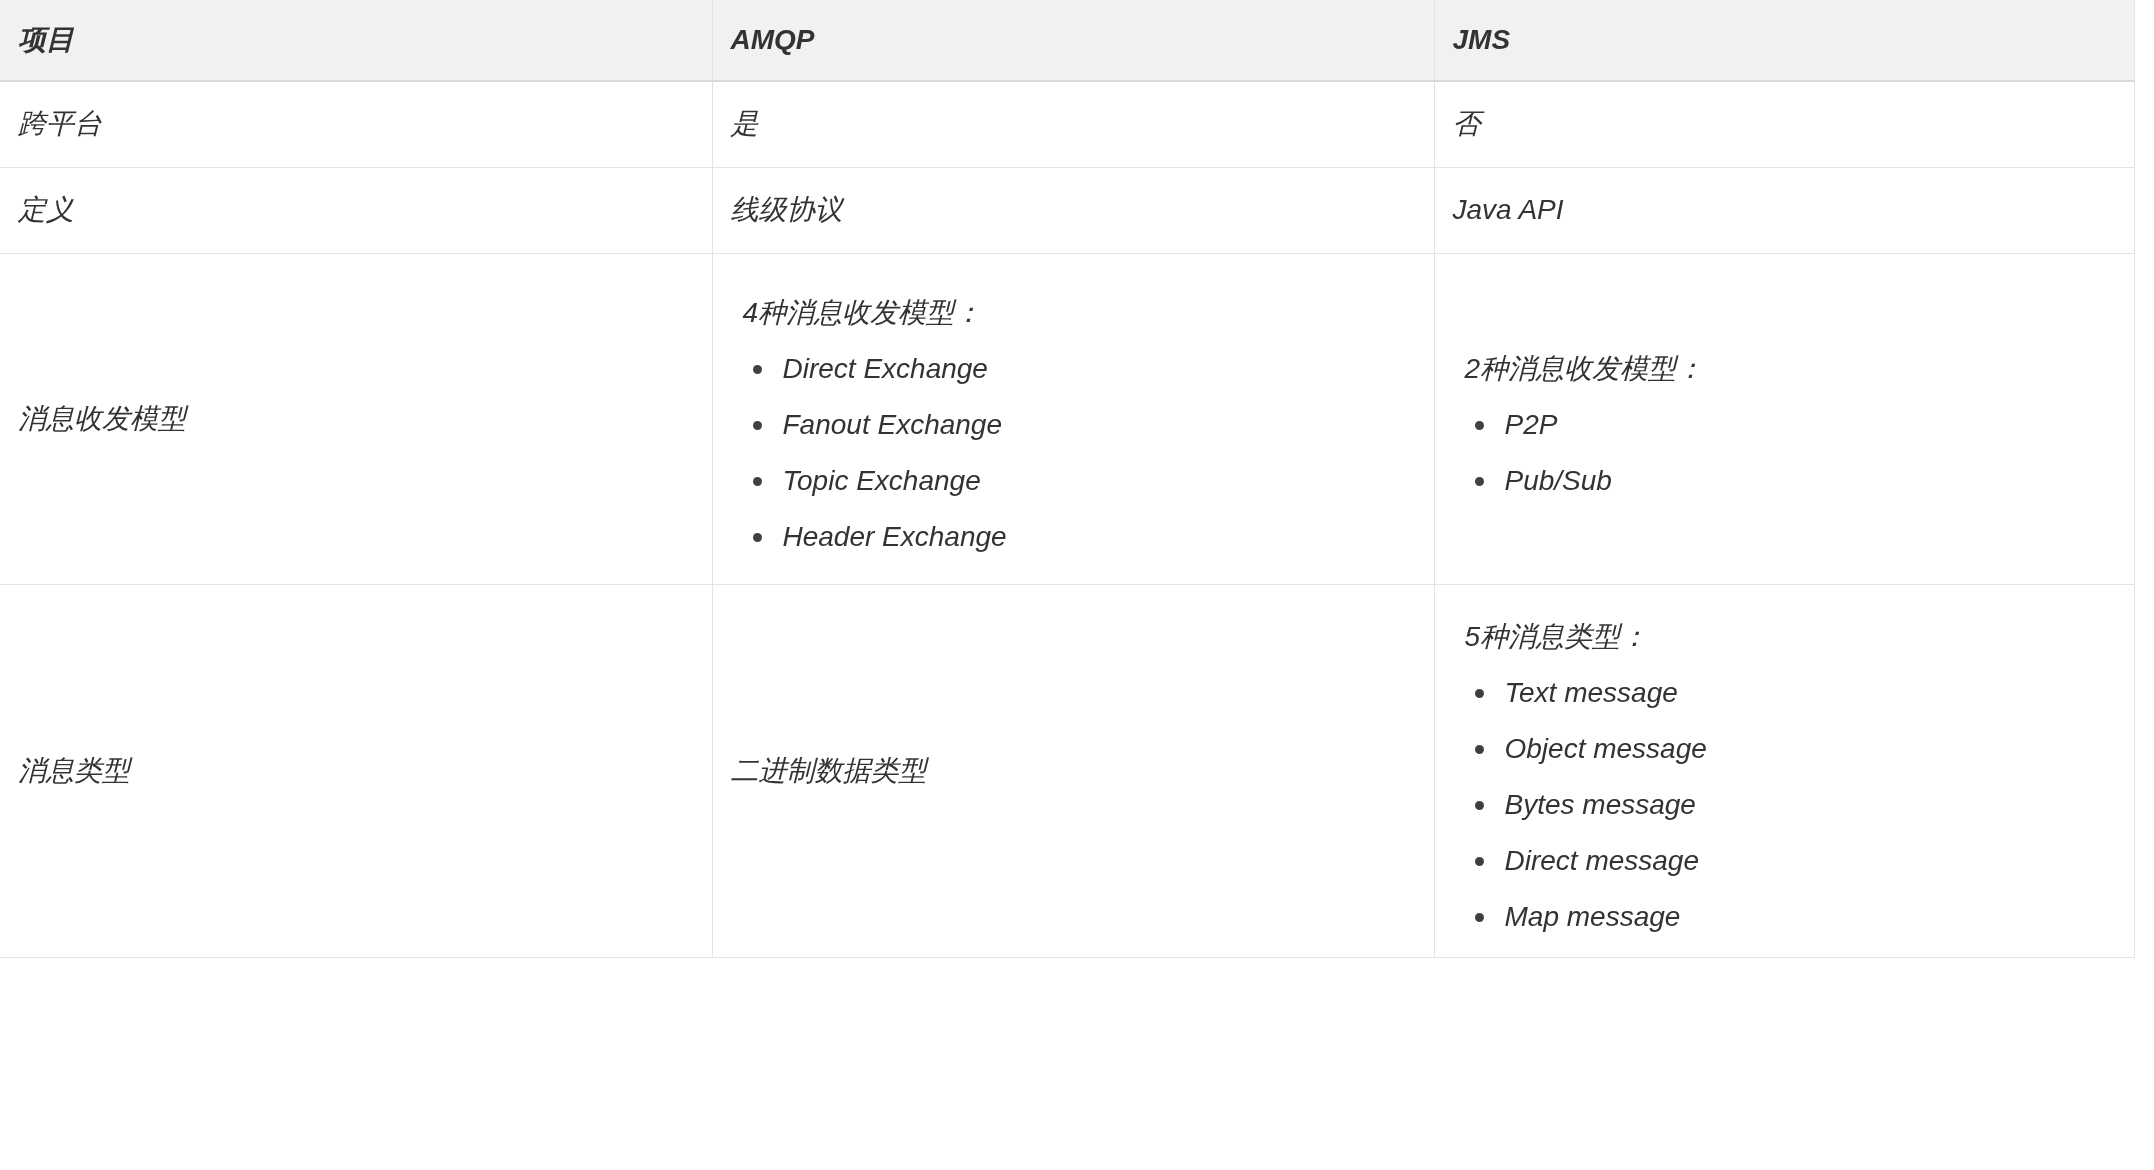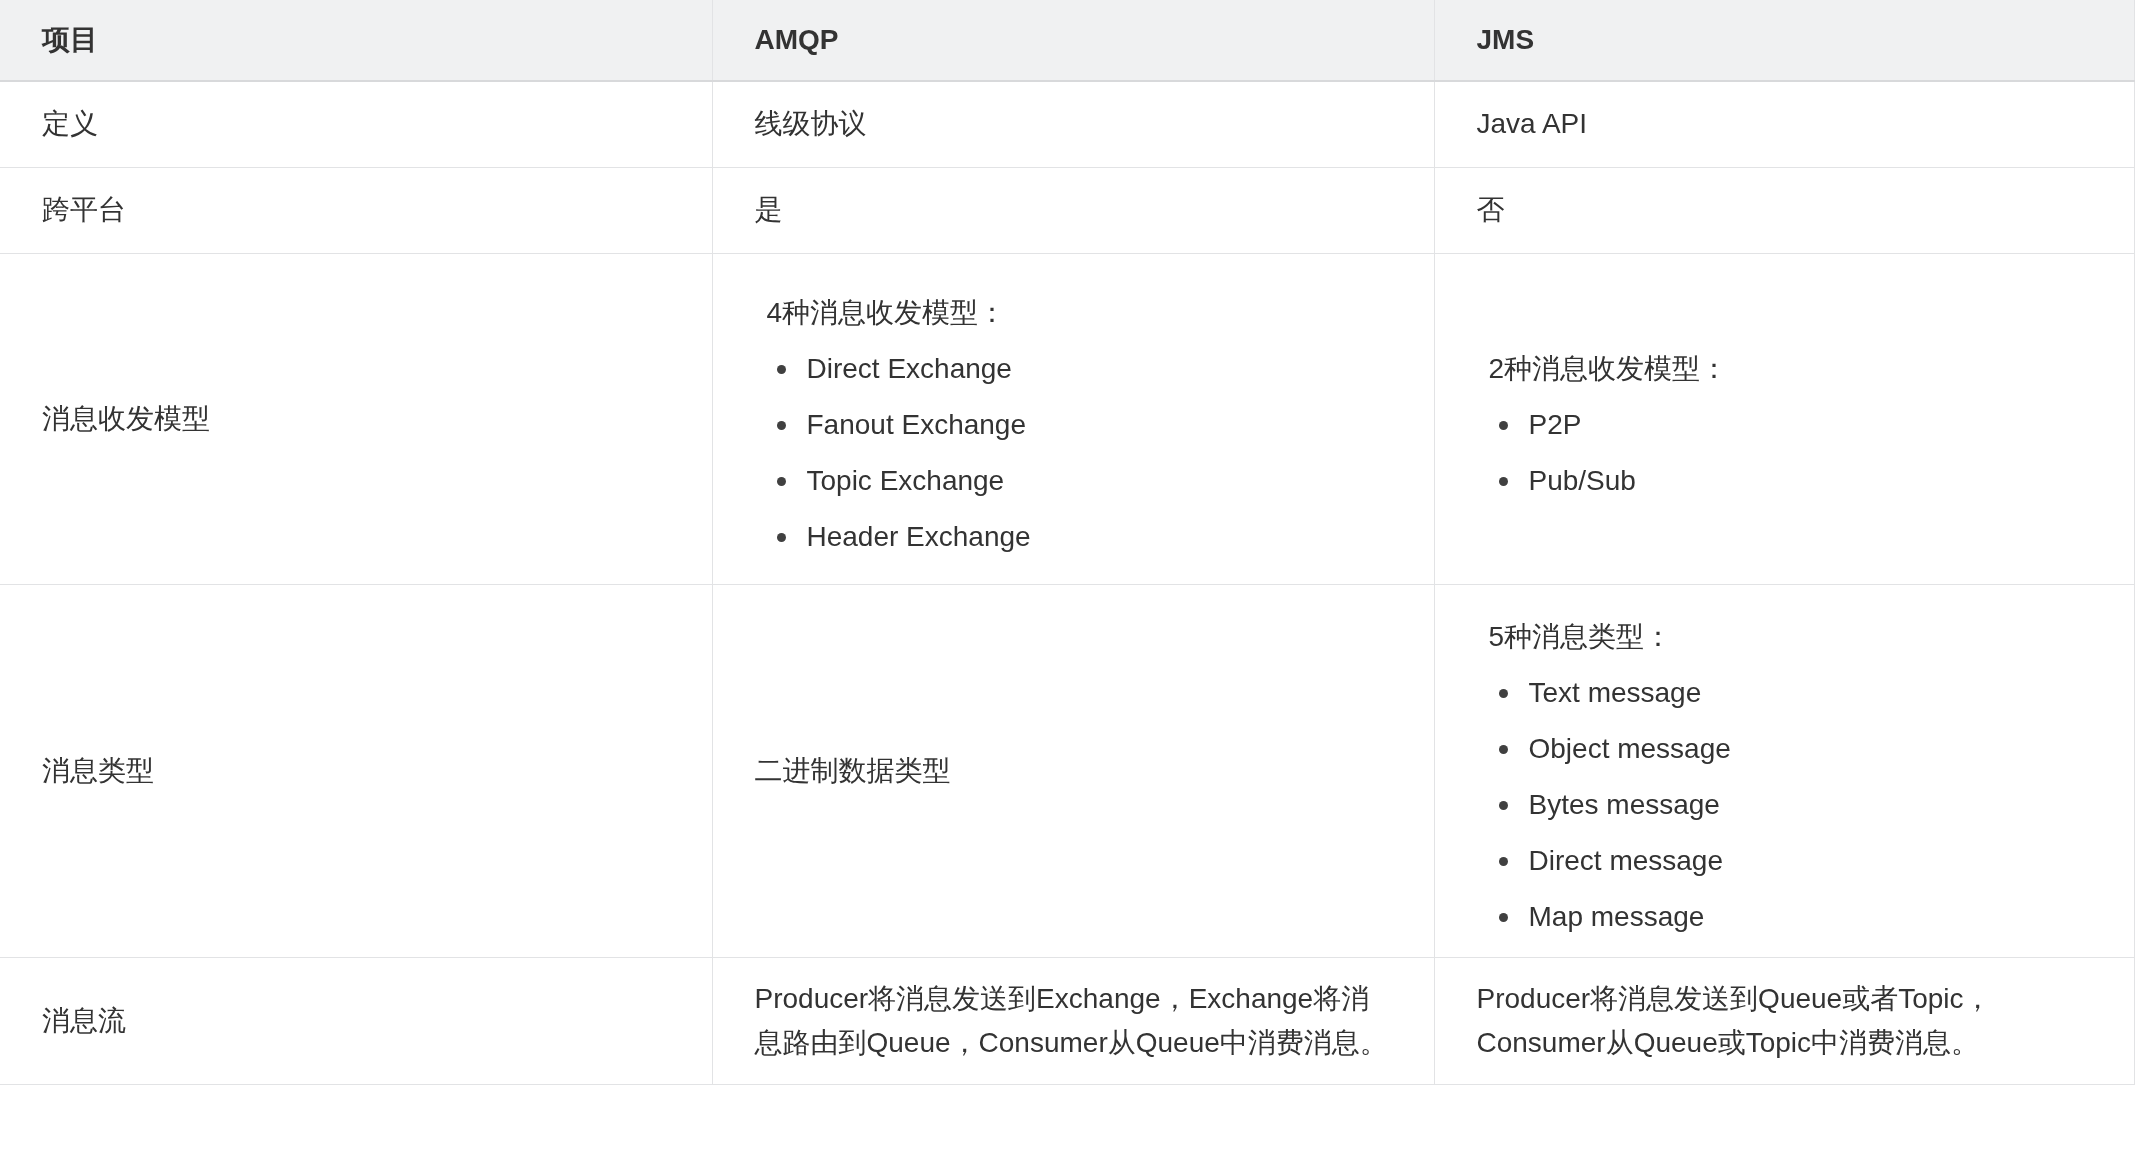--- a/index.html
+++ b/index.html
@@ -16,24 +16,25 @@
     border-collapse: collapse;
     table-layout: fixed;
     width: 2134px;
     font-size: 28px;
     line-height: 44px;
     color: #333333;
   }
   .cmp th, .cmp td {
     vertical-align: middle;
     text-align: left;
-    padding: 18px 42px;
+    padding: 18px 18px;
     border: 1px solid #e2e3e5;
     font-weight: 400;
     word-break: normal;
+    font-style: italic;
   }
   .cmp th {
     background: #f0f1f2;
     font-weight: 700;
     border-top: none;
     border-bottom: 2px solid #d8d9db;
   }
   .cmp th:first-child, .cmp td:first-child { border-left: none; }
   .cmp tr.h-hd  { height: 80px; }
   .cmp tr.h-sm  { height: 86px; }
@@ -72,28 +73,28 @@
   </colgroup>
   <thead>
     <tr class="h-hd">
       <th>项目</th>
       <th>AMQP</th>
       <th>JMS</th>
     </tr>
   </thead>
   <tbody>
     <tr class="h-sm">
+      <td>跨平台</td>
+      <td>是</td>
+      <td>否</td>
+    </tr>
+    <tr class="h-sm">
       <td>定义</td>
       <td>线级协议</td>
       <td>Java API</td>
-    </tr>
-    <tr class="h-sm">
-      <td>跨平台</td>
-      <td>是</td>
-      <td>否</td>
     </tr>
     <tr class="h-md">
       <td>消息收发模型</td>
       <td>
         <p class="cell-intro">4种消息收发模型：</p>
         <ul class="blist">
             <li>Direct Exchange</li>
             <li>Fanout Exchange</li>
             <li>Topic Exchange</li>
             <li>Header Exchange</li>
@@ -114,19 +115,14 @@
         <p class="cell-intro">5种消息类型：</p>
         <ul class="blist">
             <li>Text message</li>
             <li>Object message</li>
             <li>Bytes message</li>
             <li>Direct message</li>
             <li>Map message</li>
           </ul>
       </td>
     </tr>
-    <tr class="h-fl">
-      <td>消息流</td>
-      <td>Producer将消息发送到Exchange，Exchange将消息路由到Queue，Consumer从Queue中消费消息。</td>
-      <td>Producer将消息发送到Queue或者Topic，Consumer从Queue或Topic中消费消息。</td>
-    </tr>
   </tbody>
 </table>
 
 </body></html>

